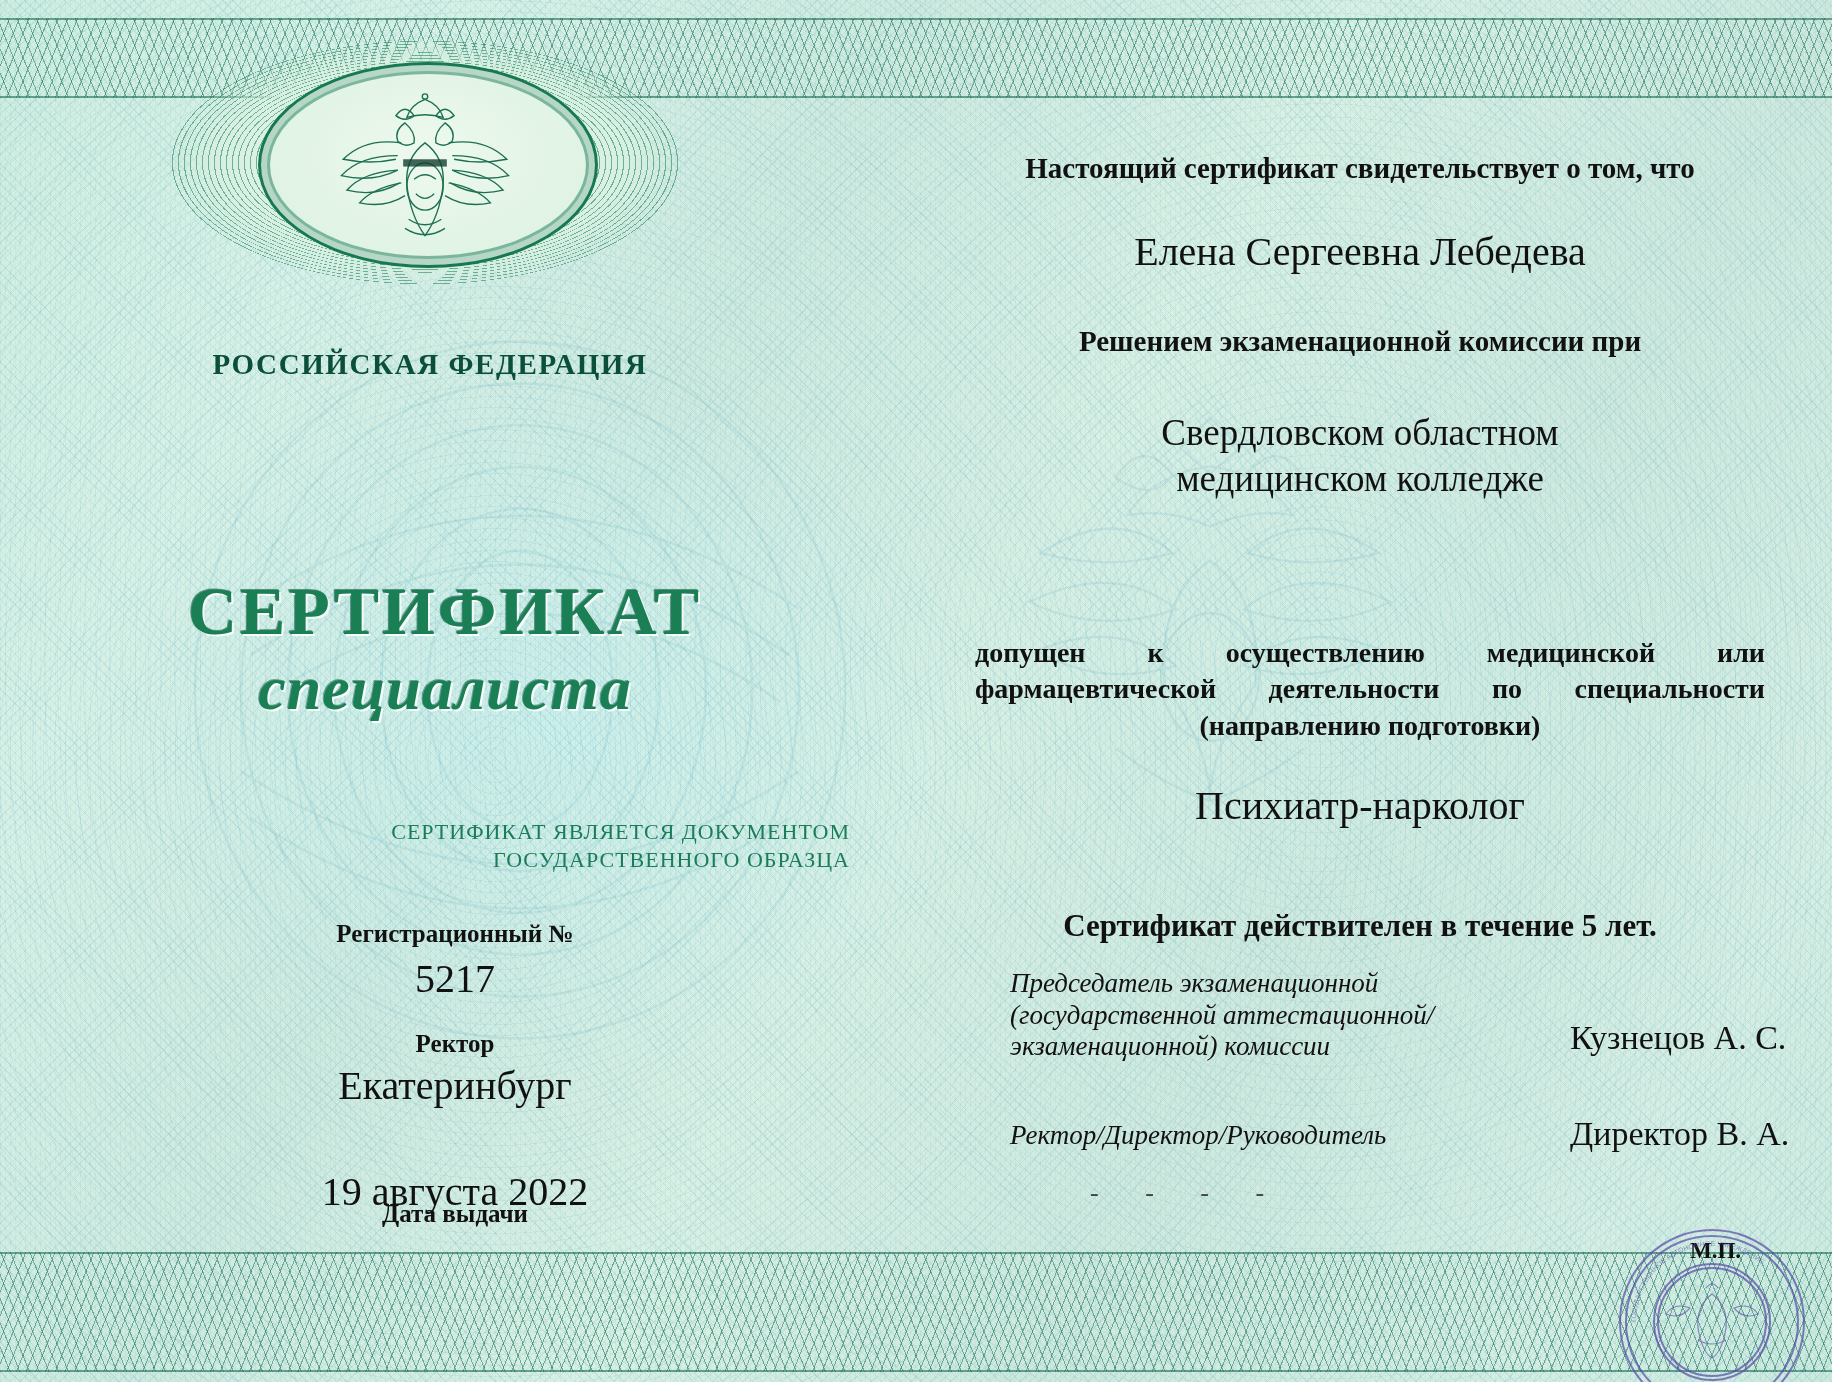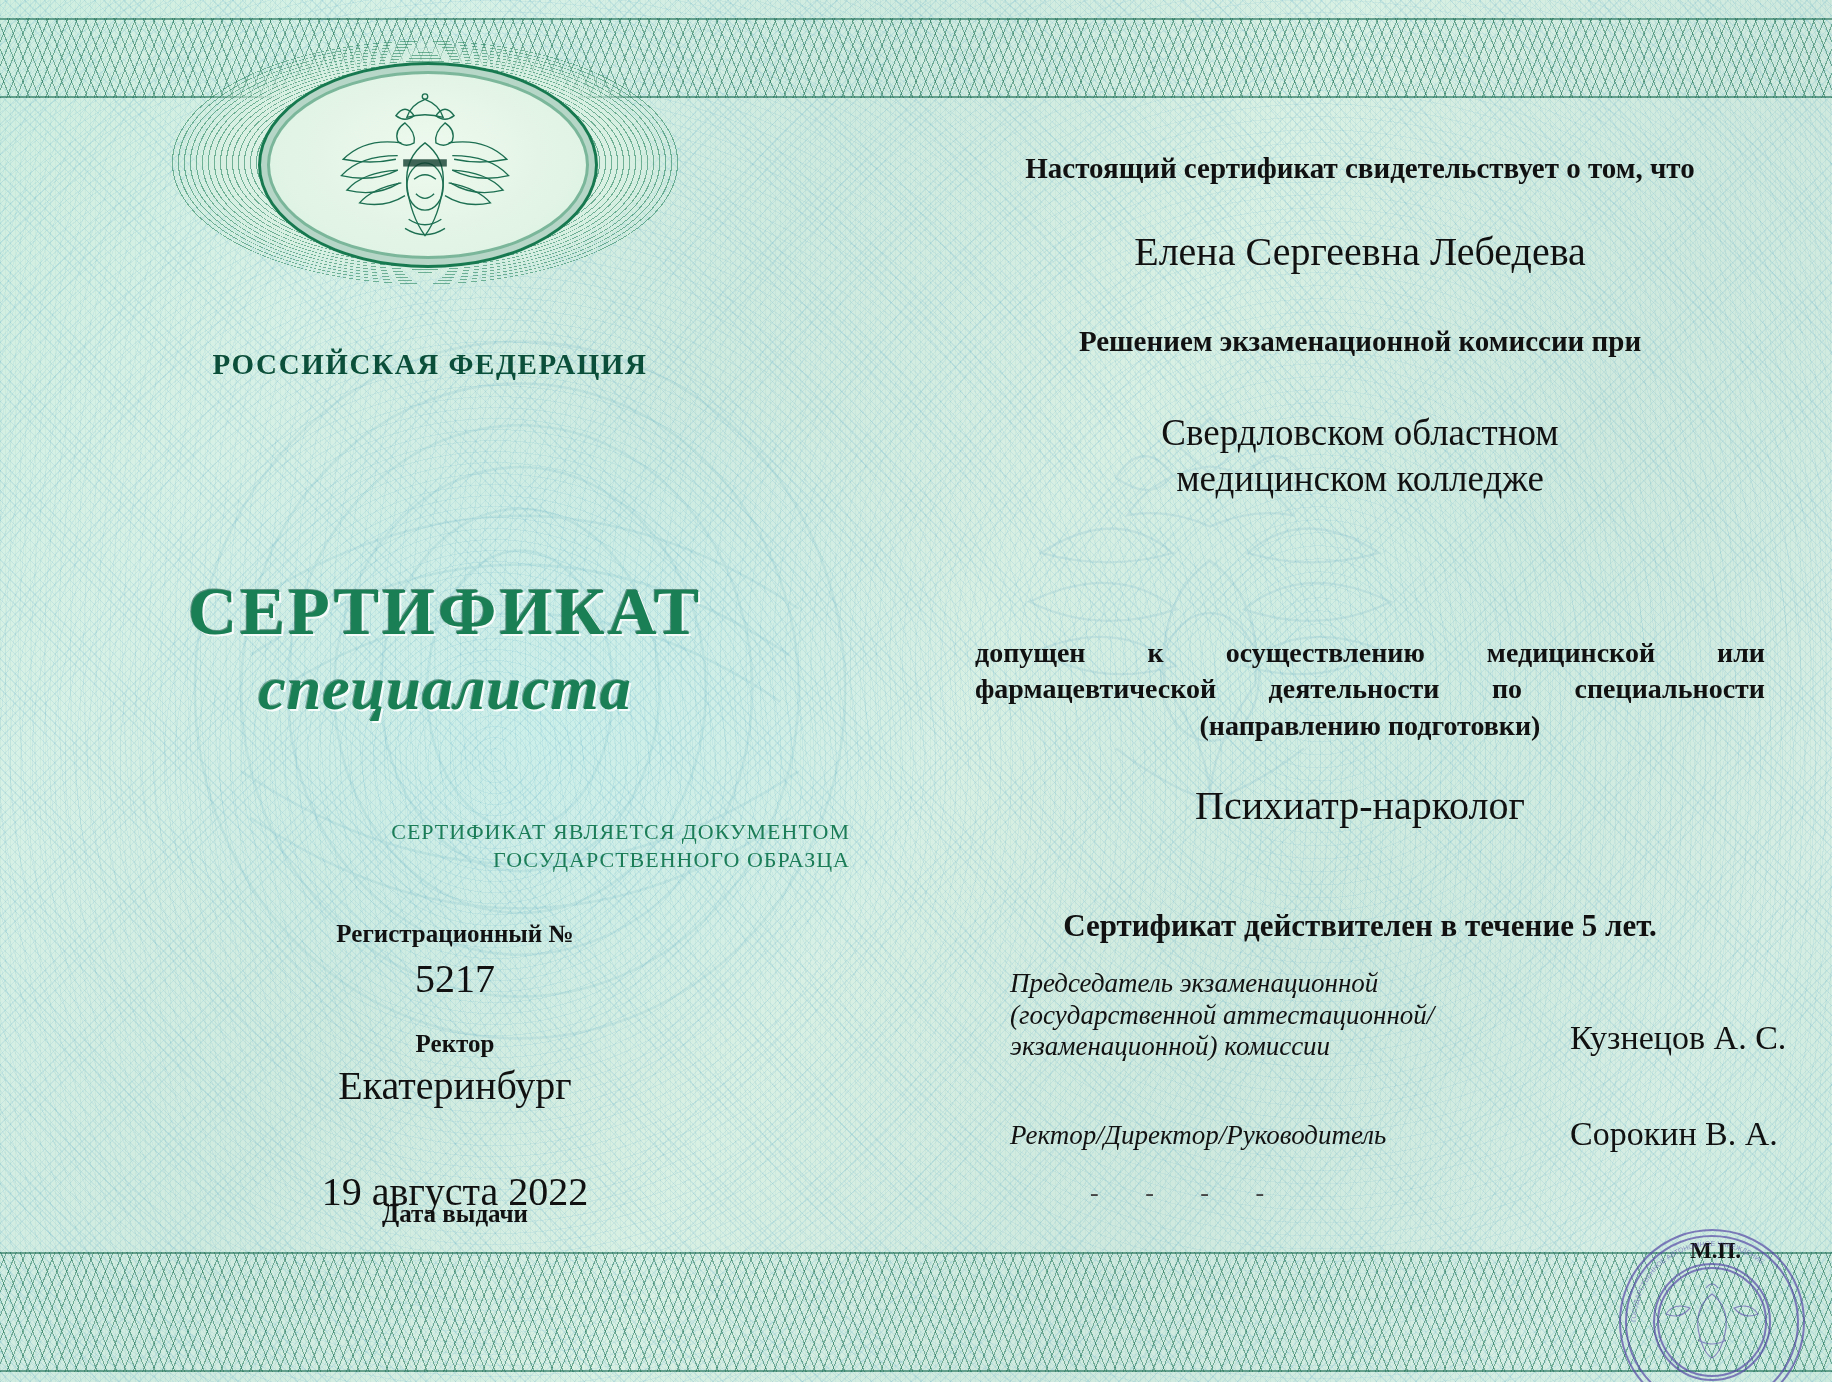--- a/index.html
+++ b/index.html
@@ -483,21 +483,21 @@
   <div class="r-validity">Сертификат действителен в течение 5 лет.</div>
 
   <div class="sig-block-1">
     <div>Председатель экзаменационной</div>
     <div>(государственной  аттестационной/</div>
     <div>экзаменационной) комиссии</div>
   </div>
   <div class="sig-name-1">Кузнецов А. С.</div>
 
   <div class="sig-block-2">Ректор/Директор/Руководитель</div>
-  <div class="sig-name-2">Сорокин В. А.</div>
+  <div class="sig-name-2">Директор В. А.</div>
   <div class="dashes">-  -  -  -</div>
 
   <div class="mp-label">М.П.</div>
 
   <div class="stamp">
     <svg viewBox="0 0 200 200" width="100%" height="100%" aria-hidden="true">
       <g fill="none" stroke="#5b4ea8" stroke-width="2">
         <circle cx="100" cy="100" r="92"></circle>
         <circle cx="100" cy="100" r="86"></circle>
         <circle cx="100" cy="100" r="58"></circle>

